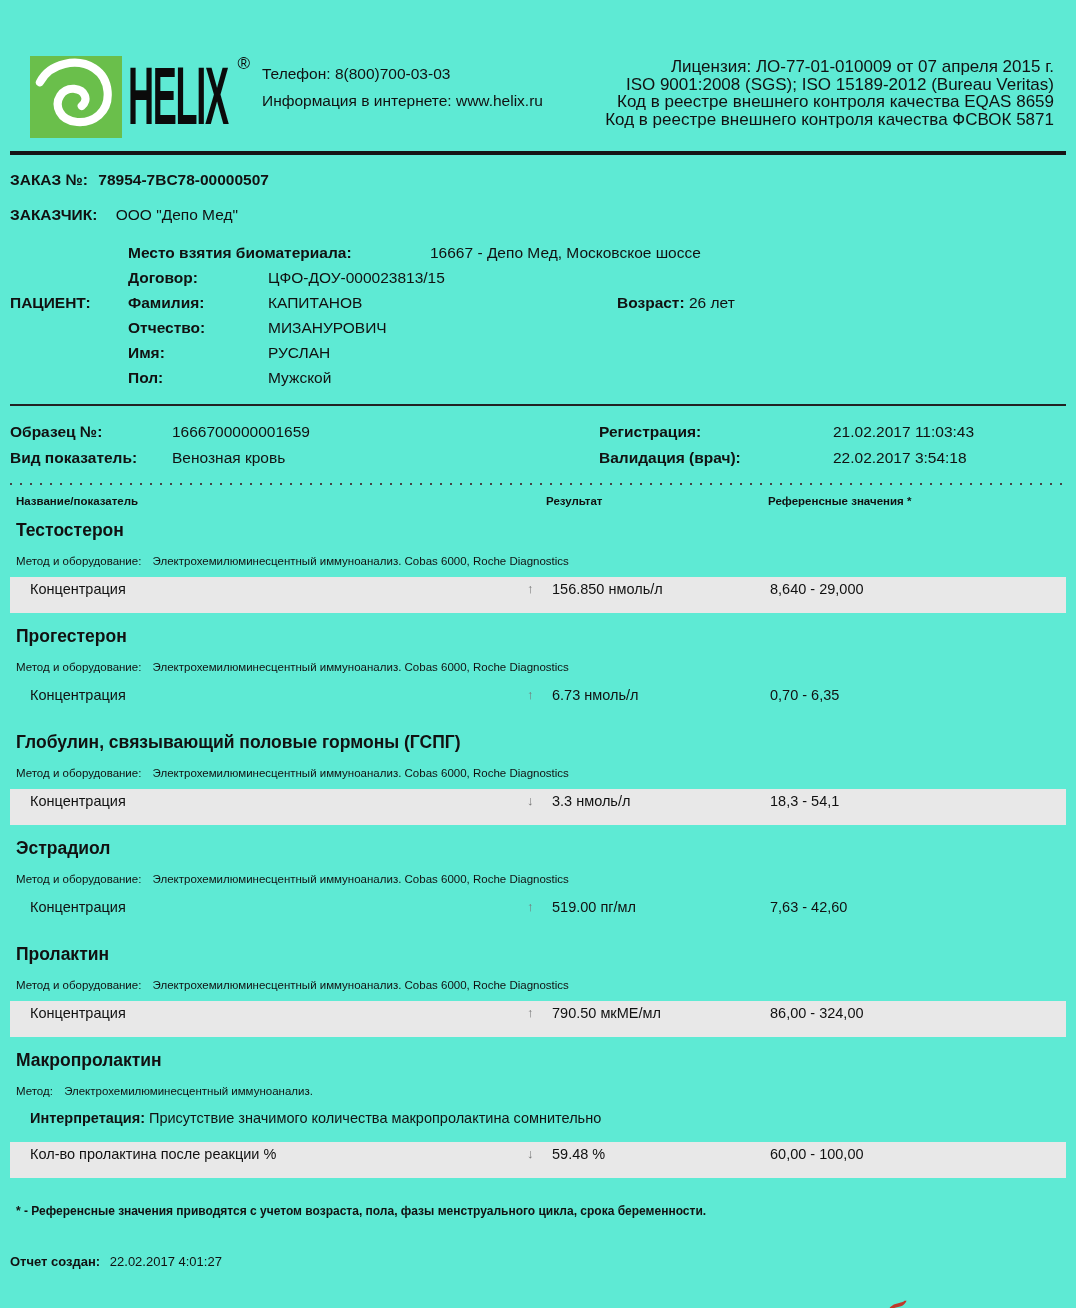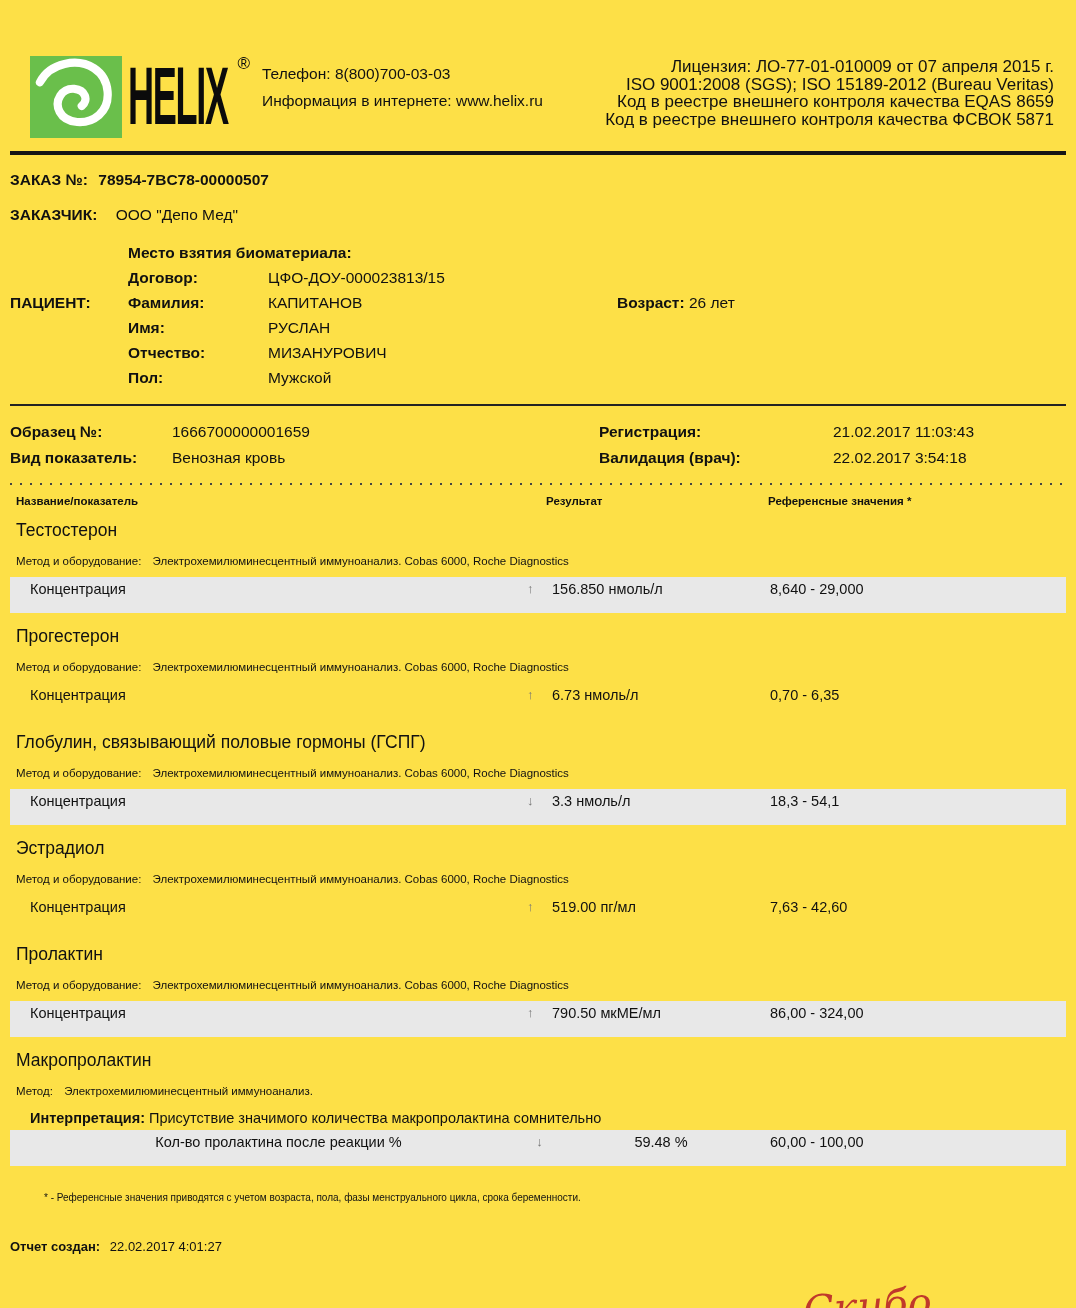--- a/index.html
+++ b/index.html
@@ -1,17 +1,17 @@
 <!DOCTYPE html>
 <html><head>
 <meta charset="utf-8">
 <style>
   * { margin:0; padding:0; box-sizing:border-box; }
   body { background:#fff; font-family:"Liberation Sans", sans-serif; color:#111; }
-  .page { position:relative; width:1076px; height:1308px; background:#fde047; overflow:hidden; padding:0 10px; }
+  .page { position:relative; width:1076px; height:1308px; background:#5eead4; overflow:hidden; padding:0 10px; }
 
   
   .header { display:flex; margin-top:56px; padding-left:20px; }
   .logo-block { display:flex; align-items:flex-start; }
   .logo-square { width:92px; height:82px; background:#6abf4b; flex:0 0 auto; }
   .logo-square svg { width:100%; height:100%; display:block; }
   .wordmark-wrap { position:relative; height:84px; margin-left:6px; width:108px; }
   .wordmark { font-weight:bold; font-size:82px; line-height:80px; letter-spacing:-3px;
               transform:scaleX(0.44); transform-origin:left top; white-space:nowrap; color:#0b0b0b; }
   .regmark { position:absolute; top:-2px; right:-14px; font-size:17px; color:#0b0b0b; }
@@ -50,35 +50,35 @@
   .sample-right { flex:1; }
   .dotted-sep { margin-top:12px; }
 
   
   .col-headers { display:flex; margin-top:10px; font-size:11.5px; font-weight:bold; }
   .ch-name { flex:0 0 536px; padding-left:6px; }
   .ch-result { flex:0 0 222px; }
   .ch-ref { }
 
   .test { margin-top:12px; }
-  .t-title { font-size:17.5px; font-weight:normal; line-height:22px; padding-left:6px; }
+  .t-title { font-size:17.5px; font-weight:bold; line-height:22px; padding-left:6px; }
   .t-method { margin-top:13px; font-size:11.5px; line-height:14px; padding-left:6px; }
   .t-method .m-text { margin-left:8px; }
   .interp-row { margin-top:10px; font-size:14.5px; line-height:20px; padding-left:20px; }
   .interp-row .lbl { font-weight:bold; }
   .result-row { margin-top:9px; display:flex; height:36px; line-height:24px; font-size:14.5px; }
   .result-row.shaded { background:#e8e8e8; }
-  .result-row.tight { margin-top:2px;text-align:center; }
+  .result-row.tight { margin-top:14px; }
   .r-label { flex:0 0 517px; padding-left:20px; }
   .r-flag { flex:0 0 25px; color:#757575; font-size:13px; }
   .r-value { flex:0 0 218px; }
   .r-ref { }
 
   
-  .footnote { margin-top:26px; font-size:10px; font-weight:normal; padding-left:6px;margin-left:28px; }
+  .footnote { margin-top:26px; font-size:12px; font-weight:bold; padding-left:6px; }
   .created-line { margin-top:36px; font-size:13px; }
   .created-line .lbl { font-weight:bold; }
   .created-line .val { margin-left:6px; font-weight:normal; }
 
   .sig-row { margin-top:54px; display:flex; justify-content:flex-end; align-items:flex-end; padding-right:10px; font-size:15.5px; font-weight:bold; }
   .sig-line { position:relative; width:148px; margin:0 8px 2px 6px; border-bottom:1px dotted #8a8a8a; height:14px; }
   .sig-script { position:absolute; left:-6px; bottom:-6px; font-family:"DejaVu Serif", serif; font-style:italic;
                 font-size:40px; color:#c0392b; transform:rotate(-4deg); white-space:nowrap; font-weight:normal; }
 </style>
 </head>
@@ -118,44 +118,45 @@
   </div>
   <div class="customer-line">
     <span class="lbl">ЗАКАЗЧИК:</span>
     <span class="val">ООО "Депо Мед"</span>
   </div>
 
   <div class="patient-block">
     <div class="prow">
       <div class="pcol1"></div>
       <div class="plabel wide">Место взятия биоматериала:</div>
+      <div class="pvalue">16667 - Депо Мед, Московское шоссе</div>
     </div>
     <div class="prow">
       <div class="pcol1"></div>
       <div class="plabel">Договор:</div>
       <div class="pvalue">ЦФО-ДОУ-000023813/15</div>
     </div>
     <div class="prow">
       <div class="pcol1">ПАЦИЕНТ:</div>
       <div class="plabel">Фамилия:</div>
       <div class="pvalue">КАПИТАНОВ</div>
       <div class="age">
         <span class="lbl">Возраст:</span>
         <span>26 лет</span>
       </div>
     </div>
     <div class="prow">
       <div class="pcol1"></div>
+      <div class="plabel">Отчество:</div>
+      <div class="pvalue">МИЗАНУРОВИЧ</div>
+    </div>
+    <div class="prow">
+      <div class="pcol1"></div>
       <div class="plabel">Имя:</div>
       <div class="pvalue">РУСЛАН</div>
-    </div>
-    <div class="prow">
-      <div class="pcol1"></div>
-      <div class="plabel">Отчество:</div>
-      <div class="pvalue">МИЗАНУРОВИЧ</div>
     </div>
     <div class="prow">
       <div class="pcol1"></div>
       <div class="plabel">Пол:</div>
       <div class="pvalue">Мужской</div>
     </div>
   </div>
 
   <div class="rule-thin" style="margin-top:14px;"></div>
 

